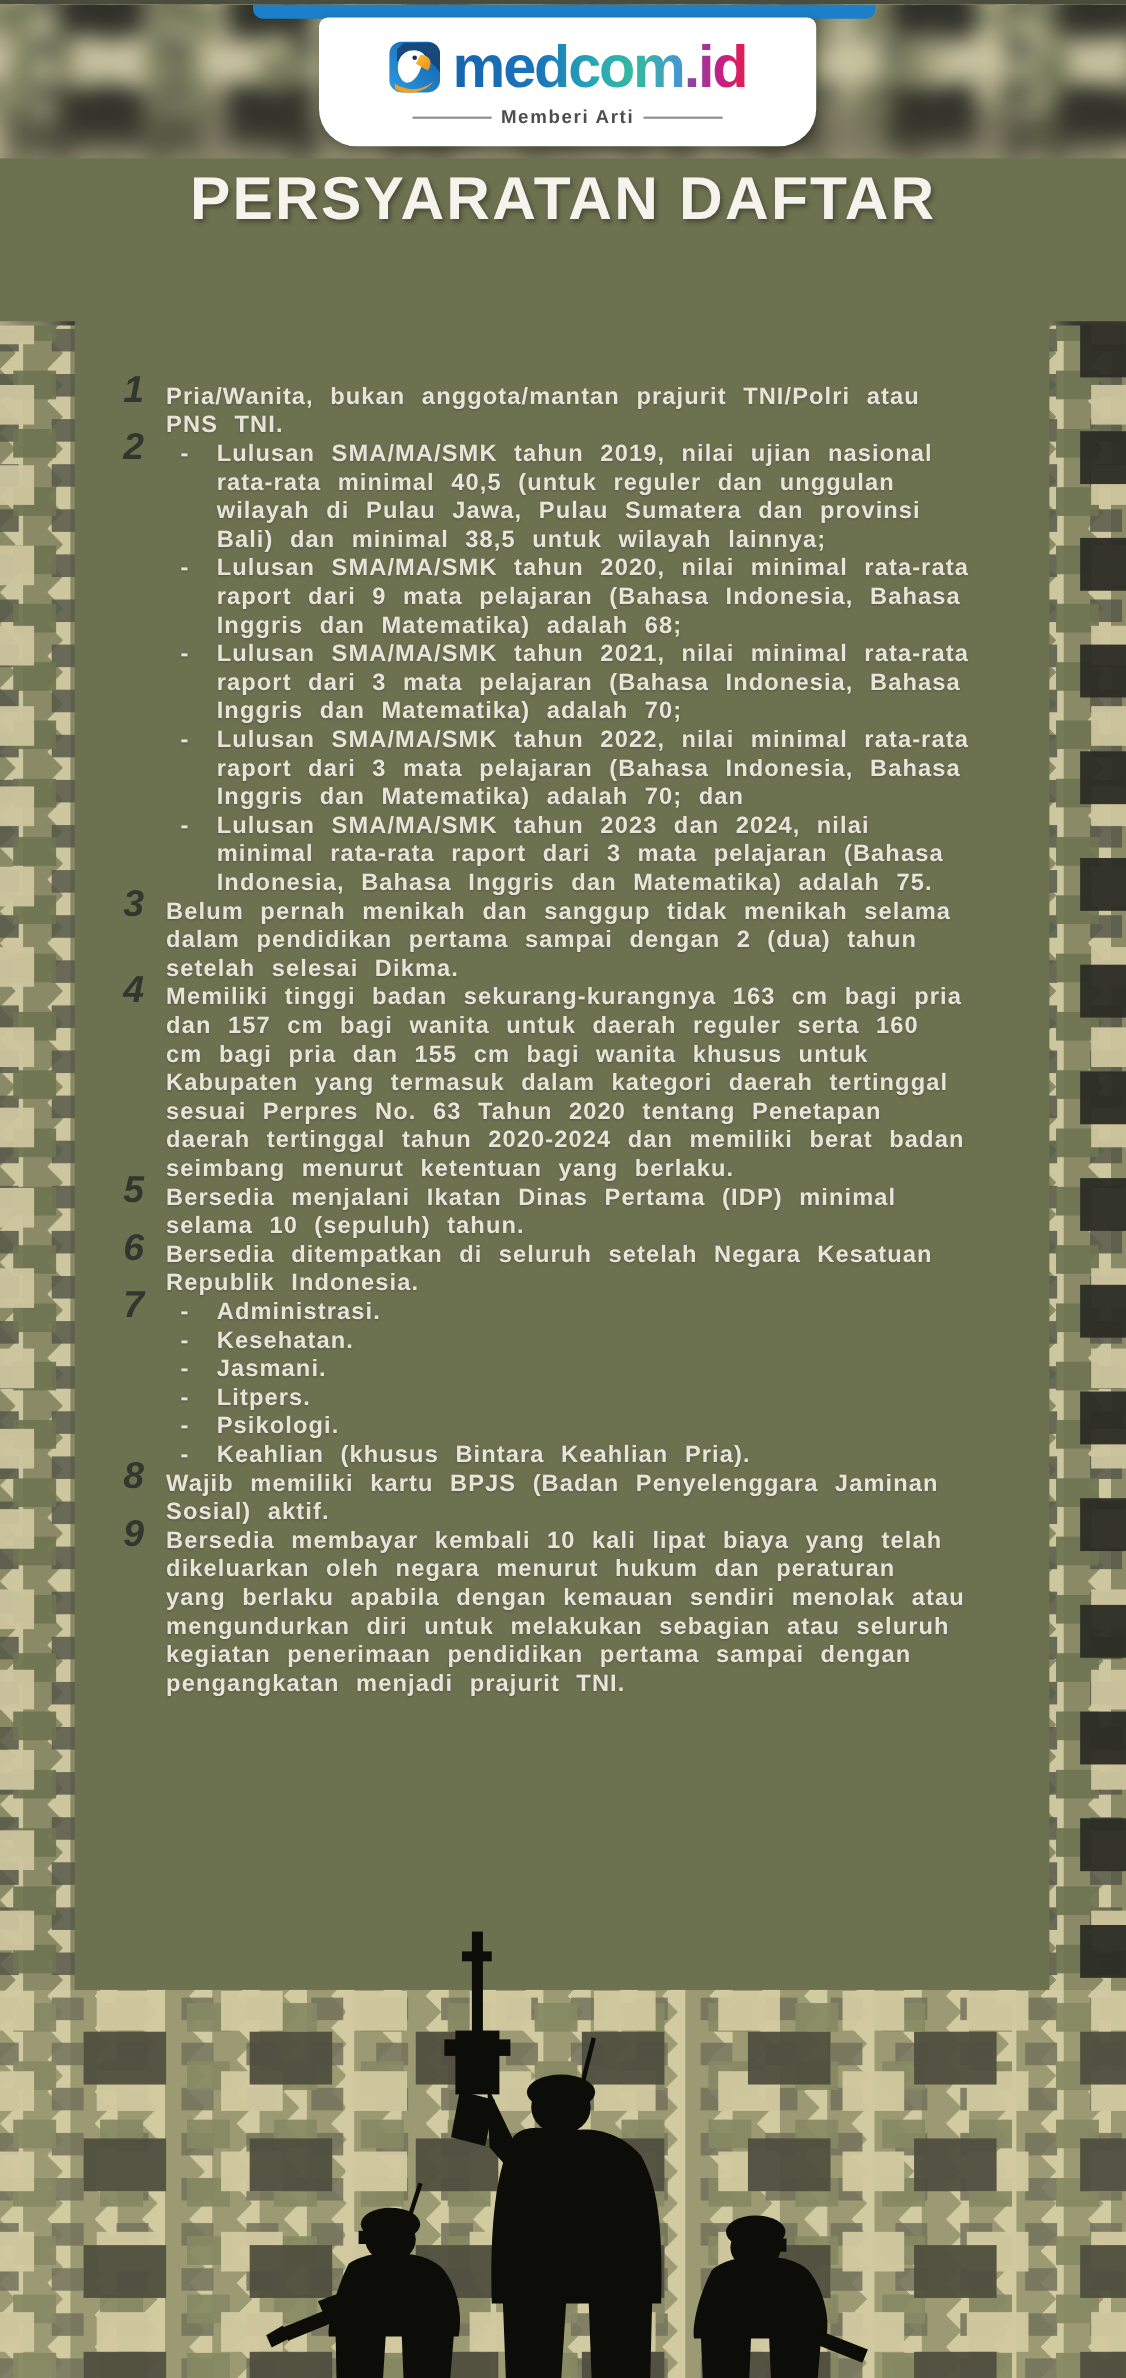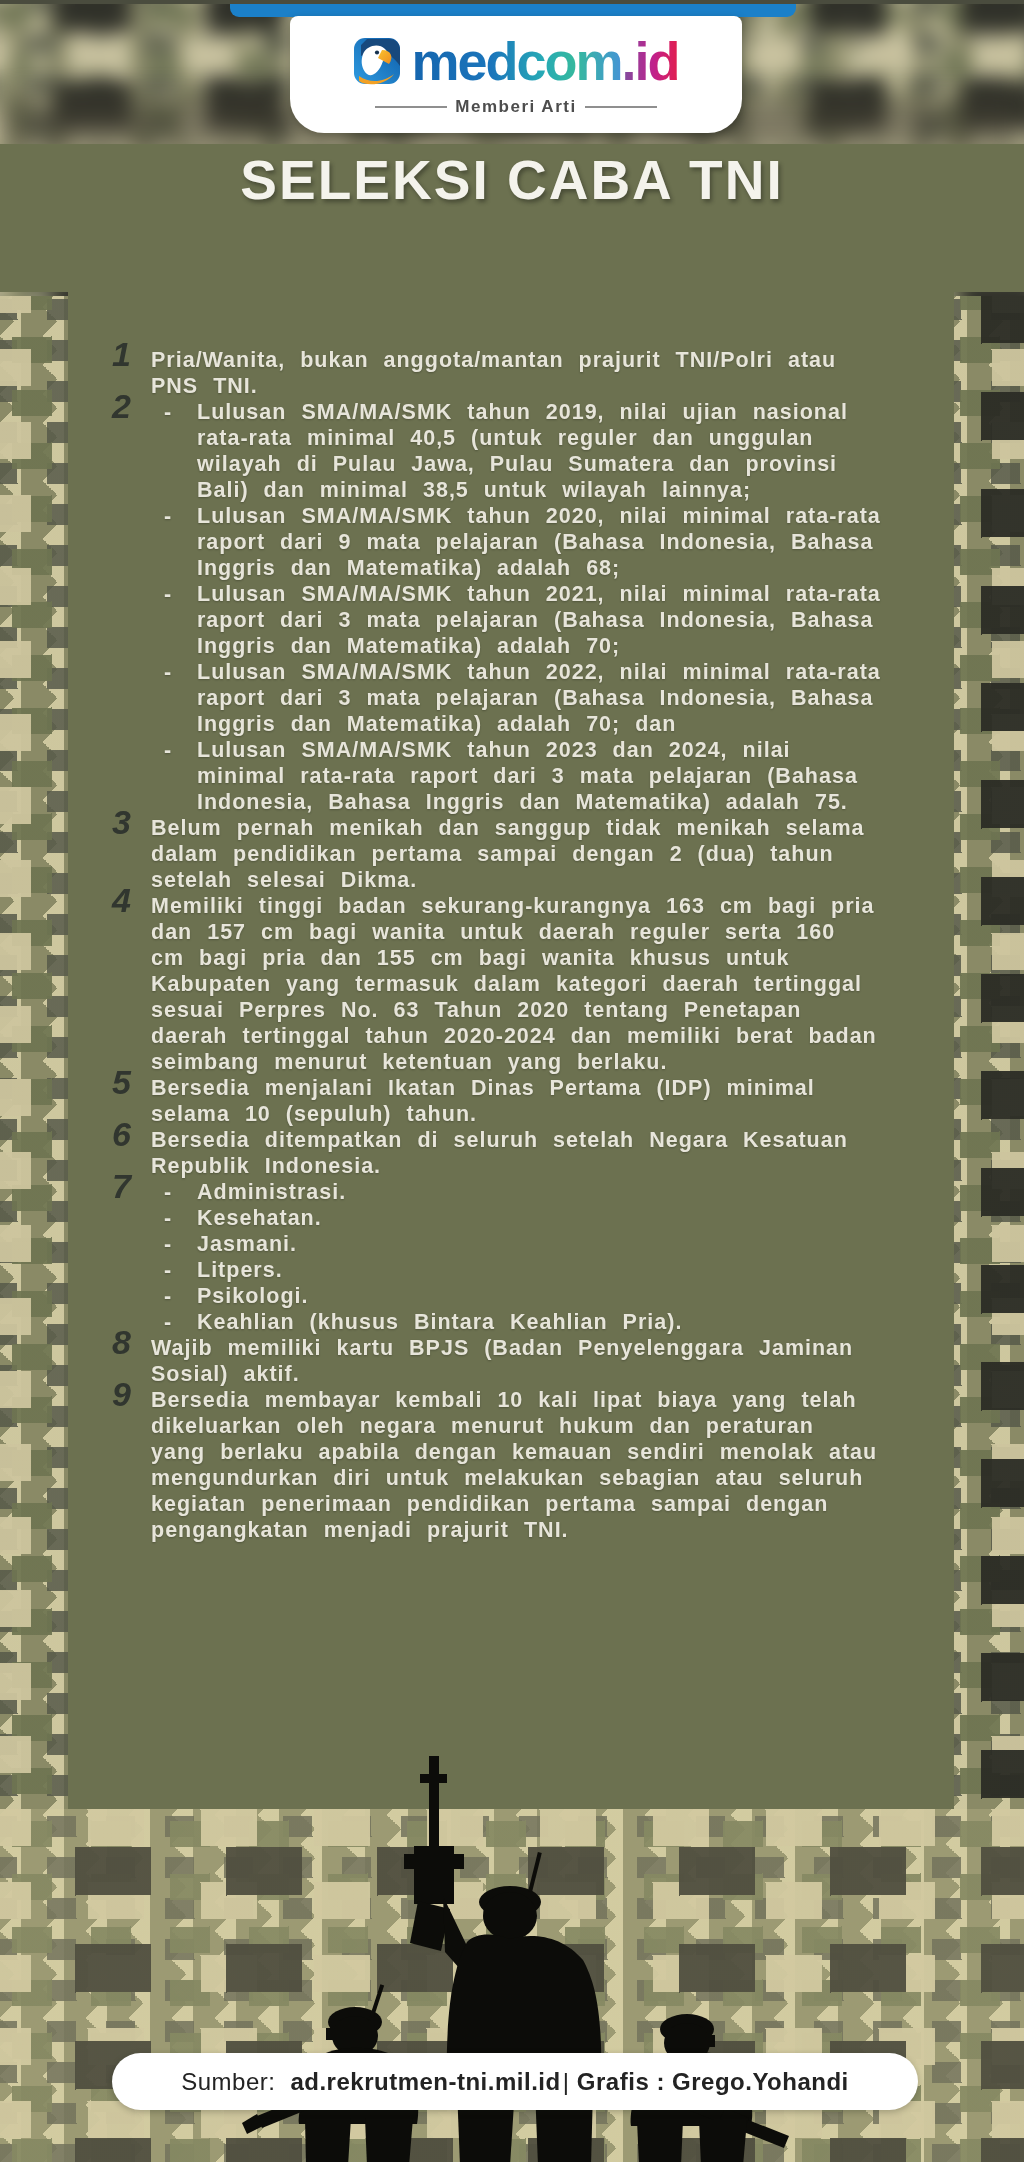--- a/index.html
+++ b/index.html
@@ -110,21 +110,21 @@
       <span class="brand-wrap"><span class="brand">medcom</span><span class="brand-suffix">.id</span></span>
     </div>
     <div class="tagline-row">
       <span class="tagline-rule"></span>
       <span class="tagline">Memberi Arti</span>
       <span class="tagline-rule"></span>
     </div>
   </div>
 
   <div class="title">
-    <div>SELEKSI CABA TNI</div>
+    <div>PERSYARATAN DAFTAR</div>
   </div>
 
   <div class="panel">
     <div class="list">
 
       <div class="req">
         <span class="num">1</span>
         <div class="txt">Pria/Wanita, bukan anggota/mantan prajurit TNI/Polri atau PNS TNI.</div>
       </div>
 
@@ -250,20 +250,14 @@
         <rect x="497" y="289" width="13" height="12"></rect>
         <path d="M442 318 C428 345 424 372 426 380 L546 380 C550 362 544 335 530 318 C512 300 458 302 442 318 Z"></path>
         <path d="M452 338 L584 390 L579 402 L448 350 Z"></path>
         <path d="M520 362 l24 10 l-5 11 l-24 -10 Z"></path>
         <path d="M432 374 h46 l-2 46 h-42 Z"></path>
         <path d="M494 374 h48 l-4 46 h-42 Z"></path>
       </g>
     </svg>
   </div>
 
-  <div class="footer-pill">
-    <span class="src-label">Sumber:</span>
-    <span class="src-value">ad.rekrutmen-tni.mil.id</span>
-    <span class="src-sep">|</span>
-    <span class="src-credit">Grafis : Grego.Yohandi</span>
-  </div>
 
 </div>
 
 </body></html>

